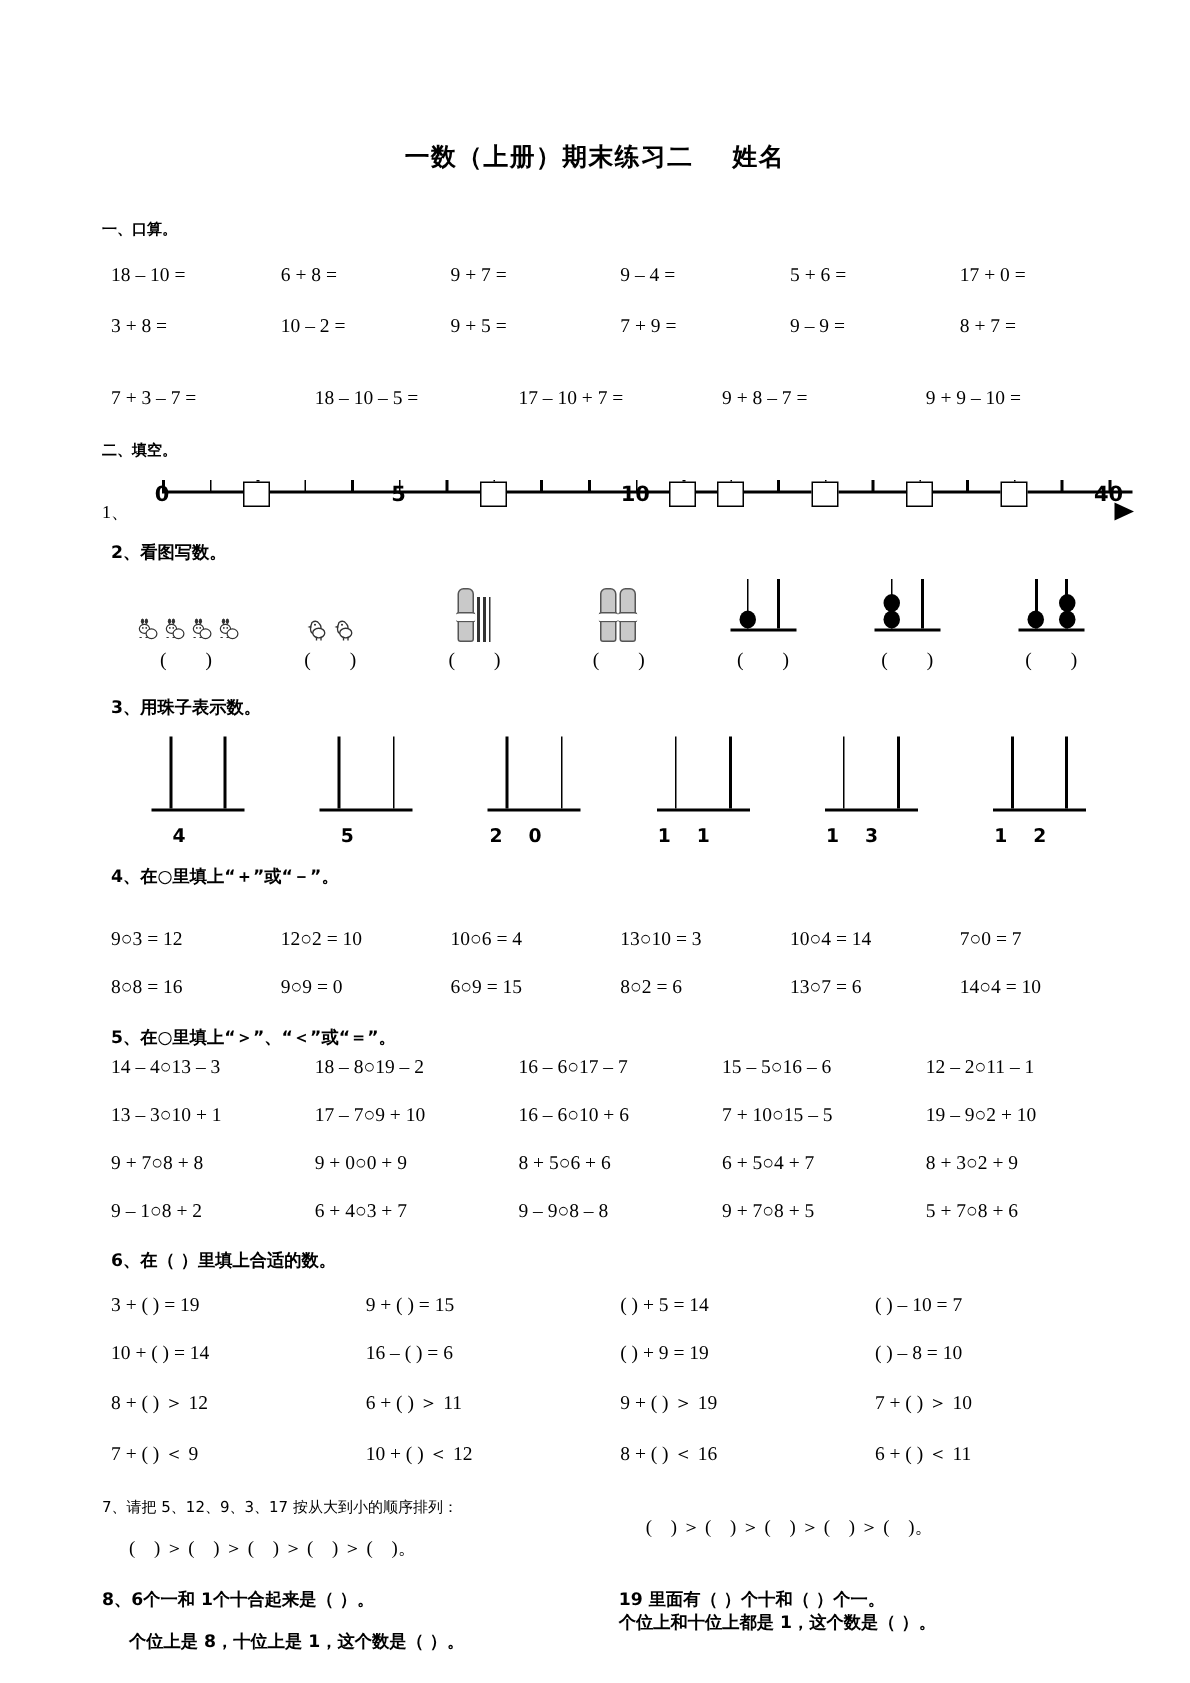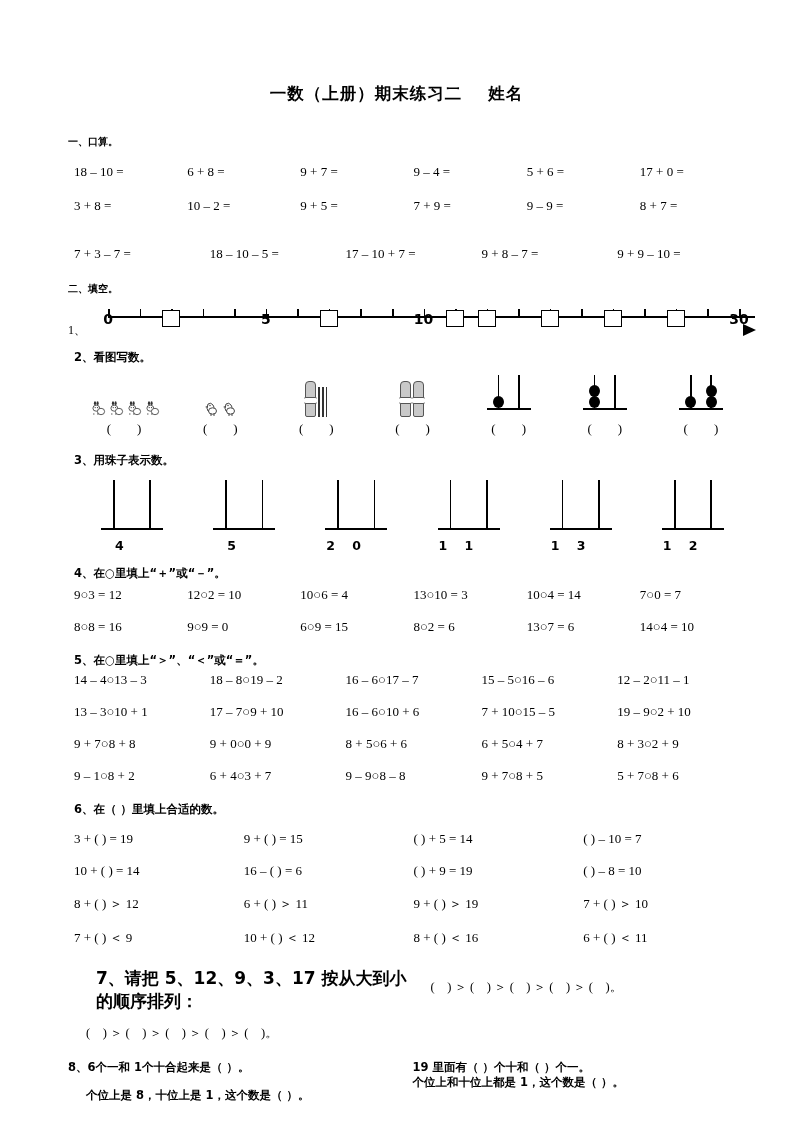--- a/index.html
+++ b/index.html
@@ -23,21 +23,21 @@
     box-sizing: border-box;
   }
 
   
   .doc-title {
     text-align: center;
     font-size: 16.5px;
     font-weight: bold;
     font-family: "DejaVu Sans", "Liberation Sans", sans-serif;
     letter-spacing: 1px;
-    margin: 1px;
+    margin: 12px;
     padding-top: 82px;
   }
   .doc-title .name-label { padding-left: 26px; }
 
   
   .sec-head {
     font-size: 10px;
     font-weight: bold;
     font-family: "DejaVu Sans", "Liberation Sans", sans-serif;
     margin: 0;
@@ -225,23 +225,22 @@
   
   .two-col {
     display: flex;
     padding-left: 68px;
     padding-right: 36px;
     font-size: 12.5px;
   }
   .two-col > div { flex: 1 1 0; }
   .tc-head {
     font-family: "DejaVu Sans", "Liberation Sans", sans-serif;
-    font-weight: bold;
-    font-size: 17px;
-    margin-left: 28px;
+    font-weight: normal;
+    font-size: 10px;
   }
   .tc-line { padding-left: 18px; font-size: 12.5px; white-space: pre; }
   .cn { font-family: "DejaVu Sans", "Liberation Sans", sans-serif; font-weight: bold; font-size: 11.5px; }
 </style>
 </head>
 <body>
 
 <div class="page">
 
   <div class="doc-title">
@@ -301,21 +300,21 @@
           <div class="nl-tick" style="left: 536.35px;"></div>
           <div class="nl-tick" style="left: 567.9px;"></div>
           <div class="nl-tick" style="left: 599.45px;"></div>
           <div class="nl-tick" style="left: 631px;"></div>
         </div>
     </div>
     <div id="nl-marks">
         <div class="nl-label" style="left: 40px;">0</div>
         <div class="nl-label" style="left: 197.75px;">5</div>
         <div class="nl-label" style="left: 355.5px;">10</div>
-        <div class="nl-label" style="left: 671px;">30</div>
+        <div class="nl-label" style="left: 671px;">40</div>
         <div class="nl-box" style="left: 103.1px;"></div>
         <div class="nl-box" style="left: 260.85px;"></div>
         <div class="nl-box" style="left: 387.05px;"></div>
         <div class="nl-box" style="left: 418.6px;"></div>
         <div class="nl-box" style="left: 481.7px;"></div>
         <div class="nl-box" style="left: 544.8px;"></div>
         <div class="nl-box" style="left: 607.9px;"></div>
       </div>
   </div>
 
@@ -495,21 +494,21 @@
         <span class="d-left">1</span>
         <span class="d-right">3</span>
       </div>
       <div class="digit-cell">
         <span class="d-left">1</span>
         <span class="d-right">2</span>
       </div>
     </div>
 
   <div class="sub-head" style="margin-top:12px">4、在○里填上“＋”或“－”。</div>
-  <div class="exp-row" style="margin-top:6px">
+  <div class="exp-row" style="margin-top:26px">
     <span>9○3 = 12</span>
     <span>12○2 = 10</span>
     <span>10○6 = 4</span>
     <span>13○10 = 3</span>
     <span>10○4 = 14</span>
     <span>7○0 = 7</span>
   </div>
   <div class="exp-row" style="margin-top:16px">
     <span>8○8 = 16</span>
     <span>9○9 = 0</span>

